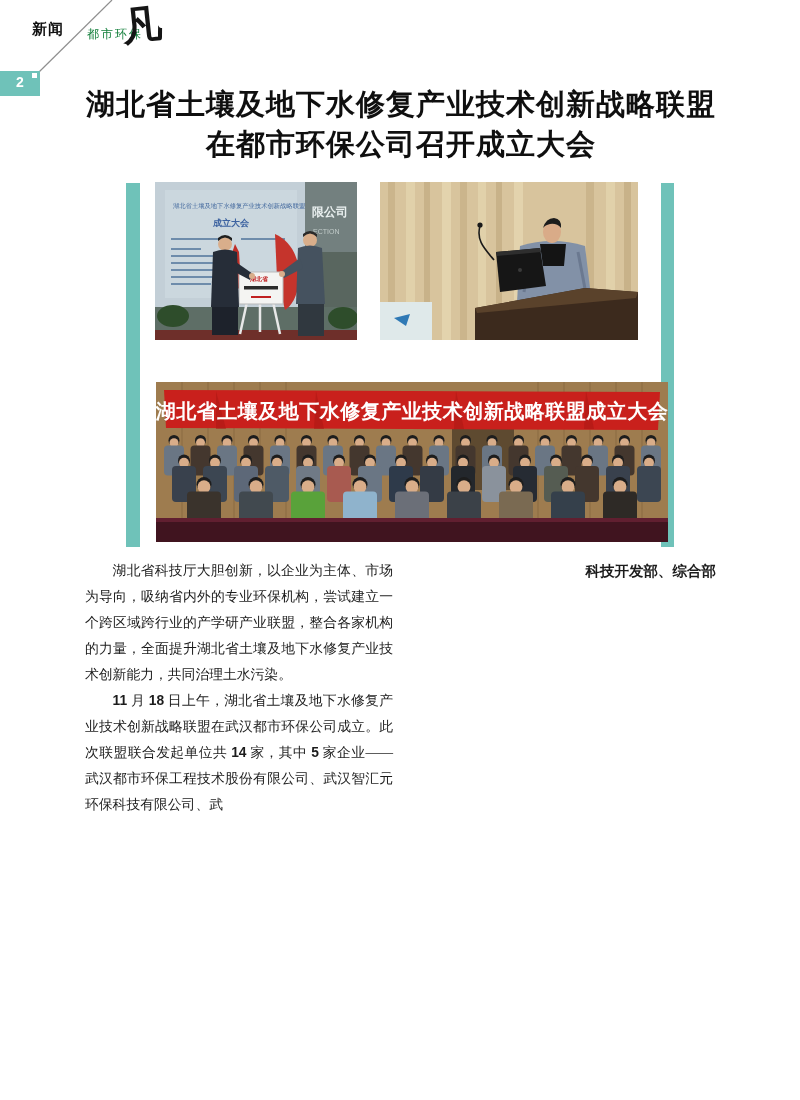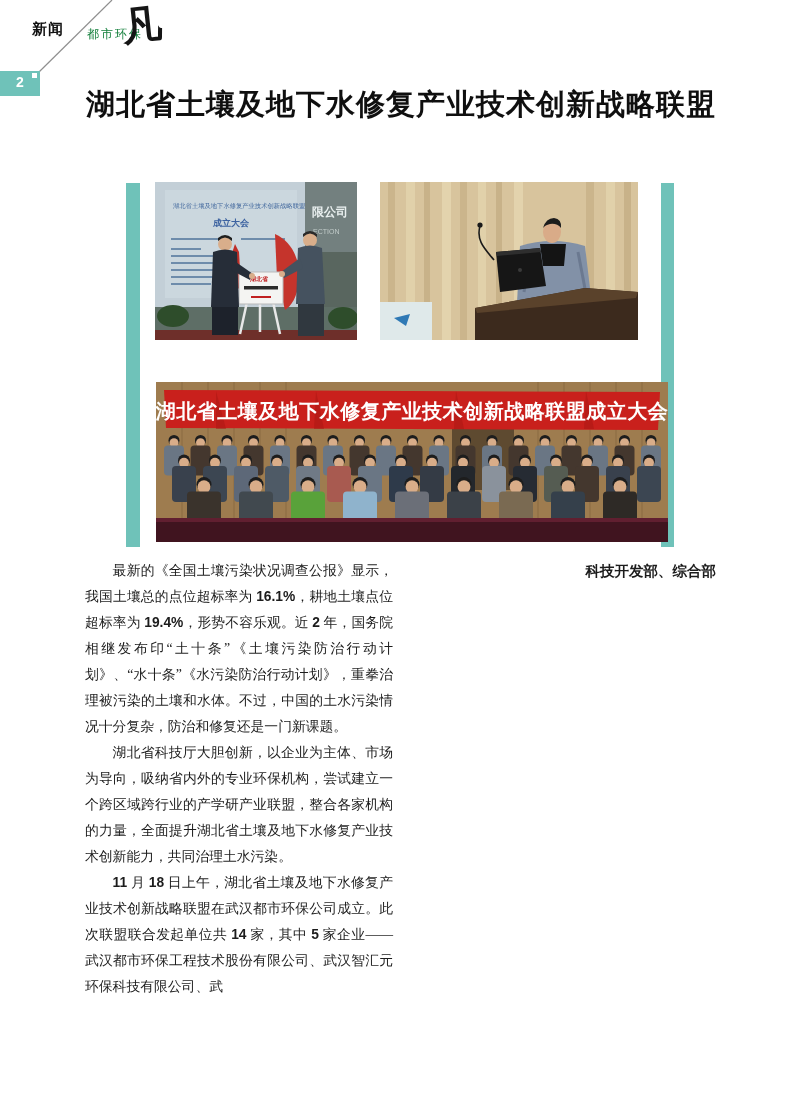--- a/index.html
+++ b/index.html
@@ -53,20 +53,21 @@
   <div class="section-label">新闻</div>
   <div class="mag-name">都市环保</div>
   <div class="logo-glyph">凡</div>
   <div class="page-num-box">
     <span class="notch"></span>
     <div class="page-num">2</div>
   </div>
 
   <div class="title">
     <div>湖北省土壤及地下水修复产业技术创新战略联盟</div>
+    <div>在都市环保公司召开成立大会</div>
   </div>
 
   <div class="bar left"></div>
   <div class="bar right"></div>
 
   <div class="photo" id="photo1">
     <svg viewBox="0 0 202 158" preserveAspectRatio="none">
       <rect x="0" y="0" width="202" height="158" fill="#b7c4cc"></rect>
       <rect x="0" y="0" width="150" height="125" fill="#c3cfd7"></rect>
       <rect x="10" y="8" width="132" height="108" fill="#cbd7de"></rect>
@@ -419,21 +420,20 @@
             <rect x="447" y="109.5" width="34" height="34" rx="4" fill="#2e2a26"></rect>
           </g>
         </g>
 
       <rect x="0" y="138" width="512" height="22" fill="#40141f"></rect>
       <rect x="0" y="136" width="512" height="4" fill="#611f30"></rect>
     </svg>
   </div>
 
   <div class="col left">
-      <p class="indent">最新的《全国土壤污染状况调查公报》显示，我国土壤总的点位超标率为 <b>16.1%</b>，耕地土壤点位超标率为 <b>19.4%</b>，形势不容乐观。近 <b>2</b> 年，国务院相继发布印“土十条”《土壤污染防治行动计划》、“水十条”《水污染防治行动计划》，重拳治理被污染的土壤和水体。不过，中国的土水污染情况十分复杂，防治和修复还是一门新课题。</p>
       <p class="indent">湖北省科技厅大胆创新，以企业为主体、市场为导向，吸纳省内外的专业环保机构，尝试建立一个跨区域跨行业的产学研产业联盟，整合各家机构的力量，全面提升湖北省土壤及地下水修复产业技术创新能力，共同治理土水污染。</p>
       <p class="indent"><b>11</b> 月 <b>18</b> 日上午，湖北省土壤及地下水修复产业技术创新战略联盟在武汉都市环保公司成立。此次联盟联合发起单位共 <b>14</b> 家，其中 <b>5</b> 家企业——武汉都市环保工程技术股份有限公司、武汉智汇元环保科技有限公司、武</p>
     </div>
   <div class="col right">
       <p class="byline">科技开发部、综合部</p>
     </div>
 
 </div>
 
 </body></html>

